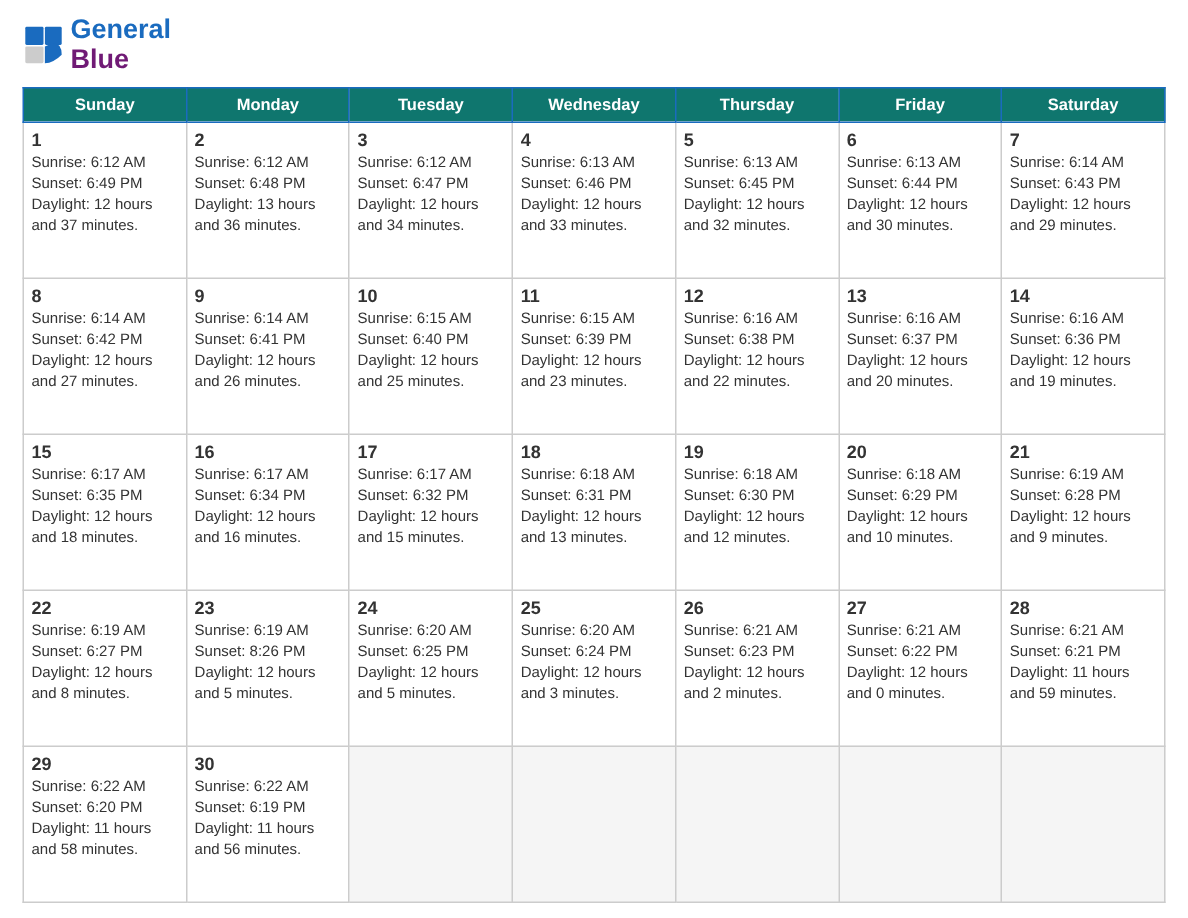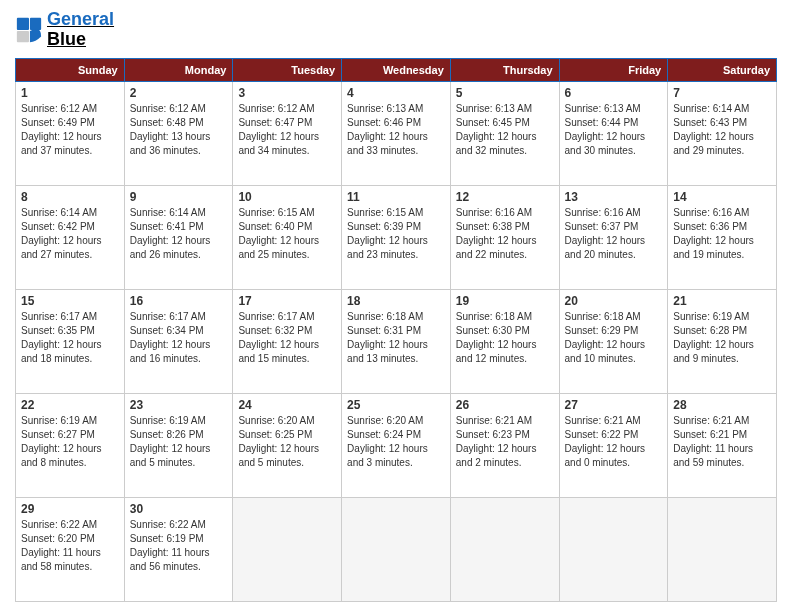--- a/index.html
+++ b/index.html
@@ -15,21 +15,20 @@
       height: 612px;
       padding: 10px 15px;
       display: flex;
       flex-direction: column;
     }
     .header {
       display: flex;
       justify-content: space-between;
       align-items: flex-end;
       margin-bottom: 8px;
-      text-decoration: underline;
     }
     .logo {
       display: flex;
       align-items: center;
       gap: 4px;
     }
     .logo-text {
       font-size: 18px;
       font-weight: bold;
       color: #333;
@@ -55,23 +54,23 @@
       color: #555;
     }
     .calendar {
       flex: 1;
       border-collapse: collapse;
       width: 100%;
       table-layout: fixed;
       font-size: 9.5px;
     }
     .calendar th {
-      background: #7f1d1d;
+      background: #0f766e;
       color: #fff;
-      text-align: right;
+      text-align: center;
       padding: 5px 6px;
       font-size: 11px;
       font-weight: bold;
       border: 1px solid #1a6bbf;
     }
     .calendar td {
       border: 1px solid #ccc;
       vertical-align: top;
       padding: 4px 5px;
       height: 88px;
@@ -100,21 +99,21 @@
   <div class="header">
     <div class="logo">
       <svg class="logo-icon" viewBox="0 0 30 30">
         <rect x="2" y="2" width="13" height="13" rx="1" fill="#1a6bbf"></rect>
         <rect x="16" y="2" width="12" height="13" rx="1" fill="#1a6bbf"></rect>
         <path d="M16 16 Q28 10 28 22 Q22 28 16 28 Z" fill="#1a6bbf"></path>
         <rect x="2" y="16" width="13" height="12" rx="1" fill="#ccc"></rect>
       </svg>
       <div class="logo-text">
         <div><span>General</span></div>
-        <div><span style="color:#000000">Blue</span></div>
+        <div><span style="color:#701a75">Blue</span></div>
       </div>
     </div>
     <div class="title-block">
       <div class="month-title"></div>
       <div class="location"></div>
     </div>
   </div>
 
   <table class="calendar">
     <thead>

